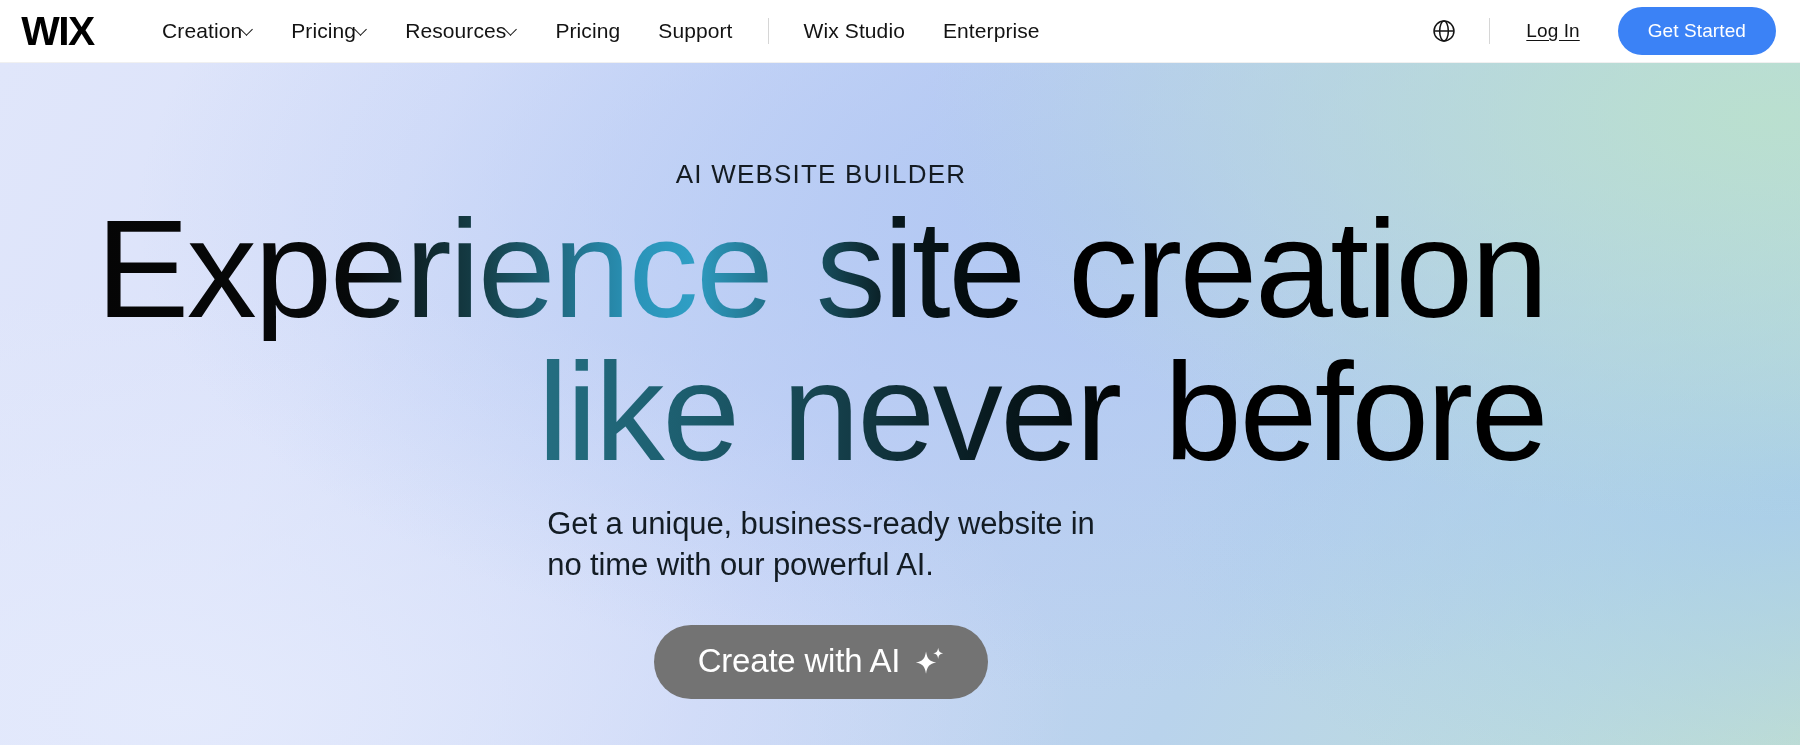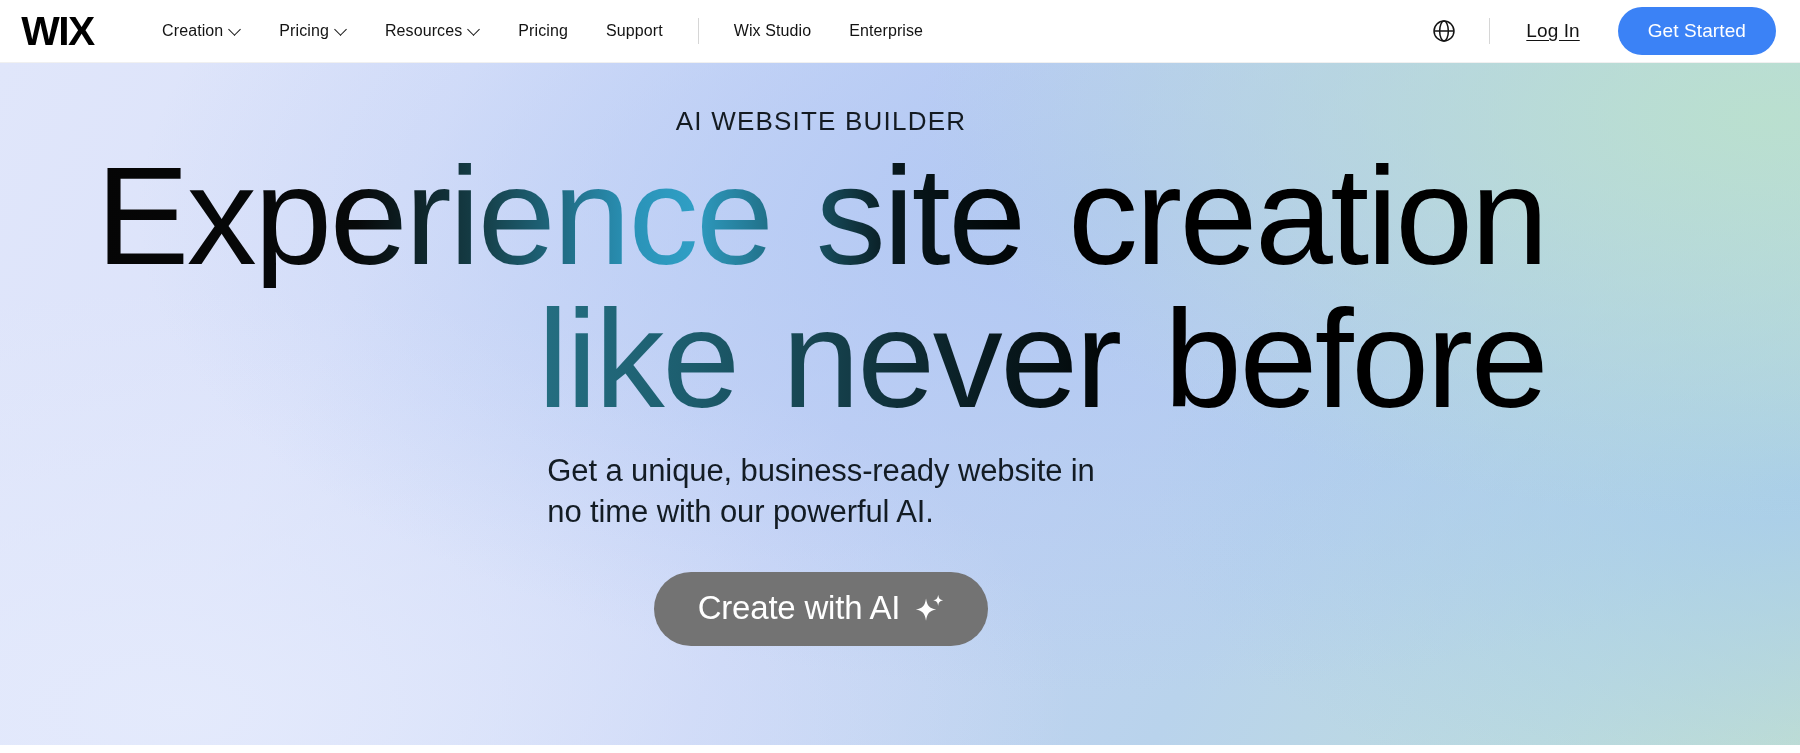--- a/index.html
+++ b/index.html
@@ -46,22 +46,21 @@
 
   .nav {
     display: flex;
     align-items: center;
     gap: 0px;
   }
 
   .nav-item {
     display: inline-flex;
     align-items: center;
-    gap: 7px;
-    font-size: 16px;
+    font-size: 21px;
     color: #131313;
     padding: 8px 19px;
     cursor: pointer;
     white-space: nowrap;
     letter-spacing: 0.1px;
   }
 
   .chev {
     display: inline-block;
     width: 11px;
@@ -152,21 +151,21 @@
   }
 
   .hero-inner {
     position: relative;
     z-index: 2;
     width: 1642px;
     height: 682px;
     display: flex;
     flex-direction: column;
     align-items: center;
-    padding-top: 43px;
+    padding-top: 96px;
   }
 
   .eyebrow {
     font-size: 26px;
     letter-spacing: 1.2px;
     color: #141b22;
     text-align: center;
     margin-bottom: 8px;
   }
 

